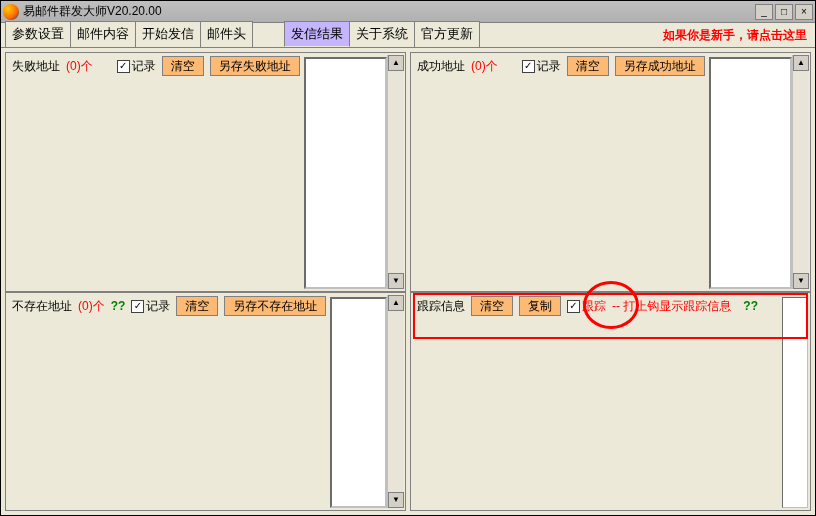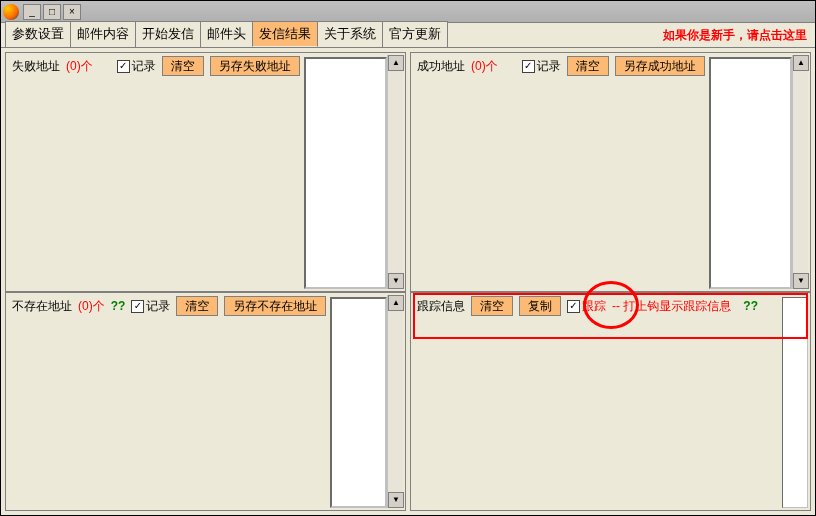--- a/index.html
+++ b/index.html
@@ -5,21 +5,21 @@
 * { box-sizing: border-box; margin: 0; padding: 0; }
 body { font-family: "SimSun", "宋体", sans-serif; font-size: 12px; background: #e0e0e0; }
 .window { width: 816px; height: 516px; border: 1px solid #000; background: #ece9d8; display: flex; flex-direction: column; position: relative; }
 .titlebar { height: 22px; background: linear-gradient(#c0c0c0, #b0b0b0); display: flex; align-items: center; padding: 0 2px; border-bottom: 1px solid #808080; }
 .title-icon { width: 16px; height: 16px; background: radial-gradient(circle at 30% 30%, #ffcc00, #ff6600 60%, #003366); border-radius: 50%; margin-right: 4px; font-size: 10px; color: #fff; text-align: center; line-height: 16px; }
 .title-text { flex: 1; color: #000; }
 .win-controls { display: flex; gap: 2px; }
 .win-btn { width: 18px; height: 16px; border: 1px solid #808080; background: #d4d0c8; font-size: 10px; text-align: center; line-height: 14px; cursor: pointer; font-family: "Marlett", sans-serif; }
 .tab-row { height: 24px; display: flex; align-items: flex-end; padding: 2px 4px 0 4px; position: relative; }
 .tab { padding: 3px 6px; border: 1px solid #808080; border-bottom: none; background: #ece9d8; margin-right: -1px; cursor: pointer; font-size: 13px; }
-.tab.active { background: #fdba74; border-bottom: 1px solid #ece9d8; position: relative; z-index: 2; }
+.tab.active { background: #c4b5fd; border-bottom: 1px solid #ece9d8; position: relative; z-index: 2; margin-left: 32px; }
 .novice-link { position: absolute; right: 8px; top: 4px; color: #ff0000; font-weight: bold; cursor: pointer; }
 .content { flex: 1; border-top: 1px solid #808080; padding: 4px; display: flex; flex-direction: column; }
 .row { display: flex; gap: 4px; }
 .row.top { flex: 1.1; }
 .row.bot { flex: 1; margin-top: 0; }
 .pane { flex: 1; display: flex; flex-direction: row; border: 1px solid #808080; background: #ece9d8; padding: 2px; }
 .pane-hdr { height: 22px; display: flex; align-items: center; gap: 6px; padding: 0 4px; }
 .hdr-label { font-size: 12px; }
 .hdr-count { color: #ff0000; font-size: 12px; }
 .hdr-qq { color: #008000; font-weight: bold; cursor: pointer; }
@@ -38,20 +38,21 @@
 .scroll-v { width: 16px; background: #e8e4d8; border-left: 1px solid #c0c0c0; display: flex; flex-direction: column; }
 .scroll-btn { width: 16px; height: 16px; border: 1px solid #808080; background: #d4d0c8; font-size: 8px; text-align: center; line-height: 14px; }
 </style>
 </head>
 <body>
 
 <div class="window">
 
   <div class="titlebar">
     <div class="title-icon"></div>
+    <div class="title-text">易邮件群发大师V20.20.00</div>
     <div class="win-controls">
       <div class="win-btn">_</div>
       <div class="win-btn">□</div>
       <div class="win-btn">×</div>
     </div>
   </div>
 
   <div class="tab-row">
     <div id="tabs-container" style="display: flex;">
         <div class="tab">参数设置</div>

